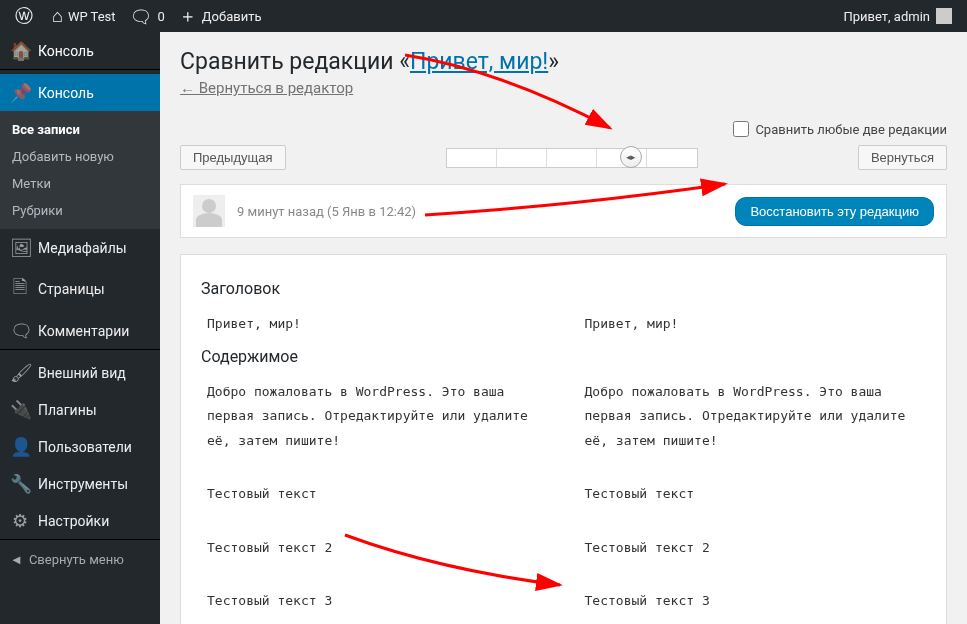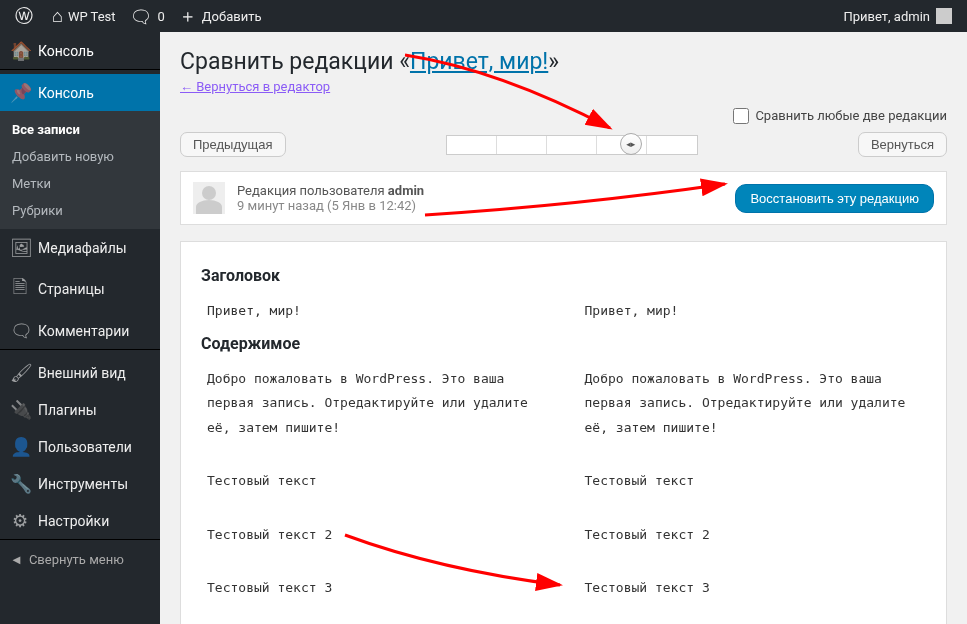--- a/index.html
+++ b/index.html
@@ -18,40 +18,40 @@
 .menu-item.current::after{content:"";position:absolute;right:-8px;top:50%;margin-top:-8px;border:8px solid transparent;border-right-color:#f1f1f1}
 .submenu{background:#32373c;padding:5px 0}
 .submenu .sub{padding:6px 12px;color:#b4b9be;cursor:pointer;font-size:13px}
 .submenu .sub.active{color:#fff;font-weight:700}
 .menu-sep{height:5px;border-top:1px solid #000;margin:0}
 .collapse{padding:8px 10px;color:#aaa;cursor:pointer;font-size:13px;display:flex;align-items:center}
 .collapse .mi-icon{margin-right:6px}
 .content{flex:1;padding:10px 20px 20px;overflow-y:auto;background:#f1f1f1}
 h1{font-size:23px;font-weight:400;color:#23282d;margin:6px 0 4px}
 h1 a{color:#0073aa;text-decoration:underline}
-.backlink{color:#8b5cf6;text-decoration:underline;font-size:13px}
-.compare-row{display:flex;justify-content:flex-end;align-items:flex-start;margin:14px 0 8px}
+.backlink{color:#737373;text-decoration:underline;font-size:15px}
+.compare-row{display:flex;justify-content:flex-end;align-items:center;margin:24px 0 8px}
 .compare-row label{font-size:13px;color:#444}
 .compare-row input{margin-right:6px;width:16px;height:16px}
 .navrow{display:flex;align-items:center;margin:6px 0 14px}
-.btn{background:#f7f7f7;border:1px solid #ccc;color:#555;padding:4px 12px;font-size:13px;cursor:pointer;border-radius:7px}
+.btn{background:#f7f7f7;border:1px solid #ccc;color:#555;padding:4px 12px;font-size:13px;cursor:pointer;border-radius:2px}
 .btn-primary{background:#0085ba;border:1px solid #0073aa;color:#fff;padding:6px 14px;font-size:13px;cursor:pointer;border-radius:11px}
 .sliderbox{flex:1;display:flex;justify-content:center;align-items:center;position:relative;margin:0 20px}
 .slider-track{display:flex;border:1px solid #ccc;background:#fff}
 .slider-seg{width:50px;height:18px;border-right:1px solid #ddd}
 .slider-seg:last-child{border-right:none}
 .slider-handle{position:absolute;width:22px;height:22px;border-radius:50%;background:linear-gradient(#fff,#eee);border:1px solid #aaa;left:calc(50% + 48px);top:-2px;display:flex;align-items:center;justify-content:center;font-size:9px;color:#555;cursor:grab}
 .meta{background:#fff;border:1px solid #ddd;display:flex;align-items:center;padding:10px 12px;margin-bottom:16px}
 .meta .av{width:32px;height:32px;background:#eee;margin-right:12px;position:relative}
 .meta .av::before{content:"";position:absolute;width:14px;height:14px;border-radius:50%;background:#ccc;left:9px;top:4px}
 .meta .av::after{content:"";position:absolute;width:26px;height:14px;border-radius:50% 50% 0 0;background:#ccc;left:3px;bottom:0}
 .meta-text{flex:1;font-size:13px;color:#555}
 .meta-text .l2{color:#888}
 .diffbox{background:#fff;border:1px solid #ddd;padding:16px 20px}
-.diffbox h3{font-size:16px;font-weight:700;color:#23282d;margin:8px 0 12px}
+.diffbox h3{font-size:16px;font-weight:400;color:#23282d;margin:8px 0 12px}
 .diffcols{display:flex;gap:30px;font-family:Consolas,Monaco,monospace;font-size:13px;color:#333;line-height:1.9}
 .diffcols .col{flex:1}
 .diffcols p{margin:0;padding:2px 6px}
 .arrow{position:absolute;pointer-events:none;z-index:50}
 </style>
 </head>
 <body>
 
 <div class="adminbar">
   <div class="ab-item">
@@ -155,21 +155,20 @@
             <div class="slider-seg"></div>
         </div>
         <div class="slider-handle">◂▸</div>
       </div>
       <button class="btn">Вернуться</button>
     </div>
 
     <div class="meta">
       <div class="av"></div>
       <div class="meta-text">
-        <div><span>Редакция пользователя</span> <b>admin</b></div>
         <div class="l2">9 минут назад (5 Янв в 12:42)</div>
       </div>
       <button class="btn-primary">Восстановить эту редакцию</button>
     </div>
 
     <div class="diffbox">
       <h3>Заголовок</h3>
       <div class="diffcols">
         <div class="col">
             <p>Привет, мир!</p>

